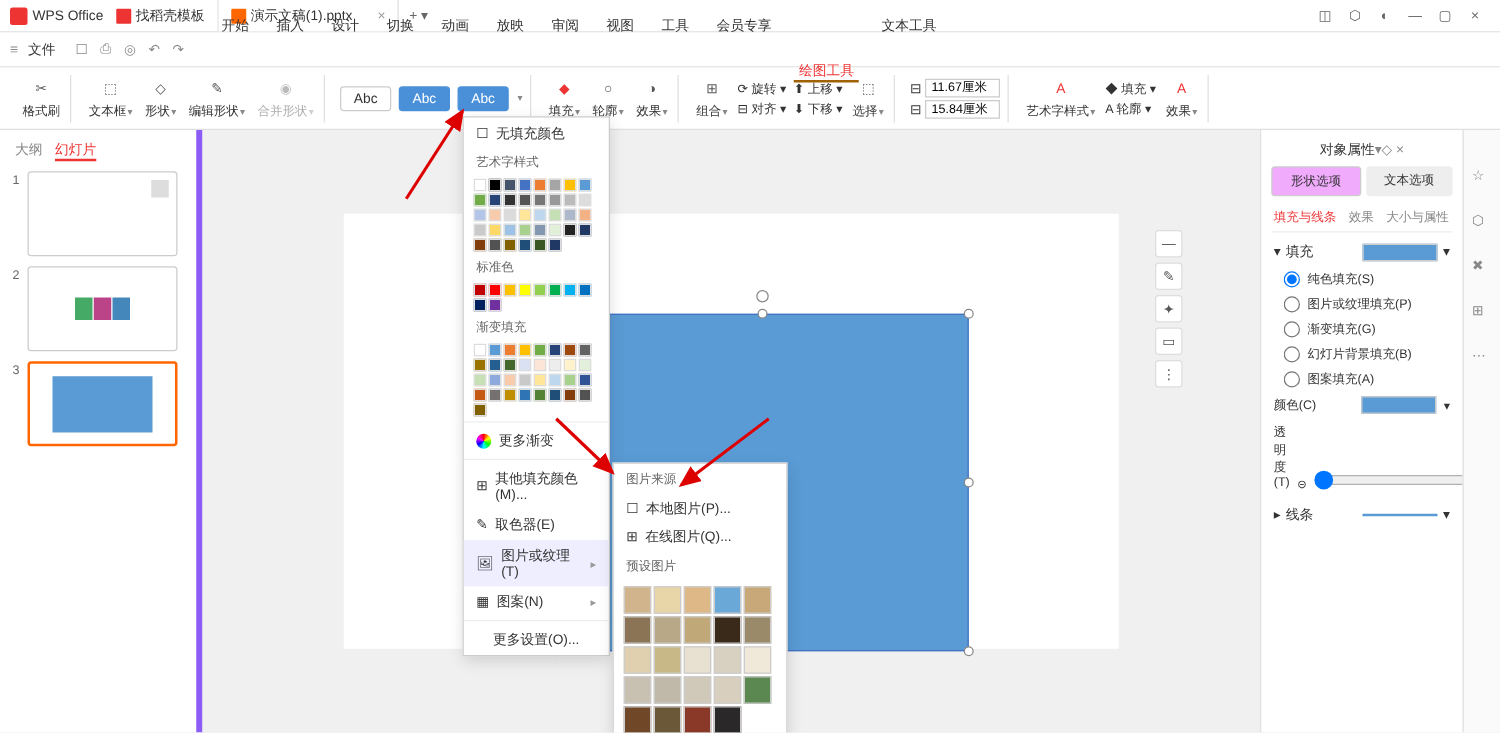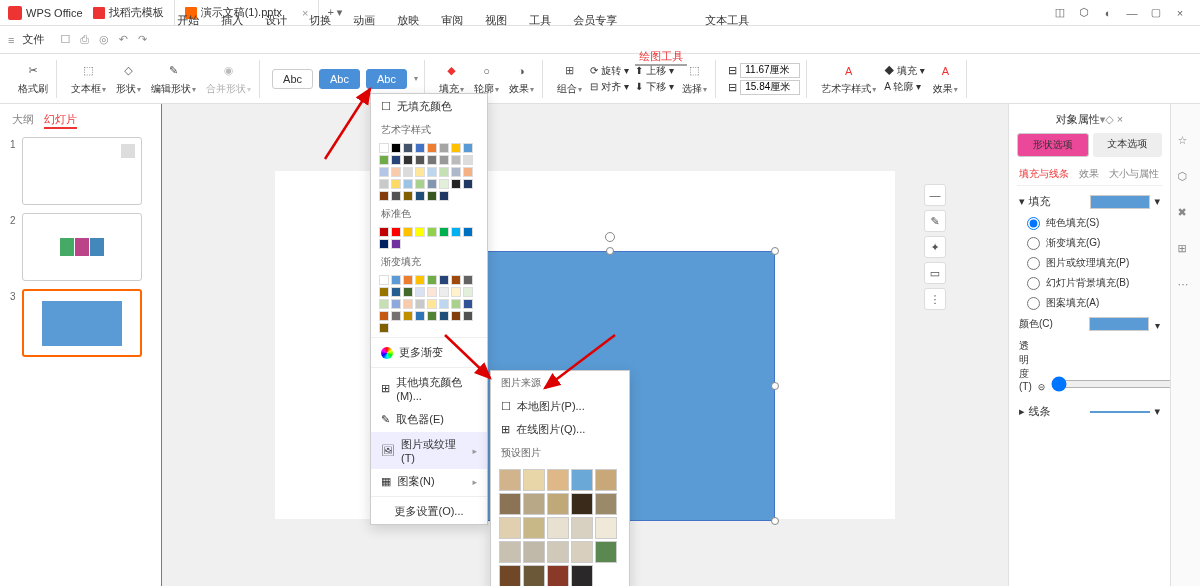--- a/index.html
+++ b/index.html
@@ -15,40 +15,40 @@
 .titlebar .add-tab { padding: 0 8px; color: #666; }
 .titlebar .spacer { flex: 1; }
 .titlebar .win-btn { width: 24px; text-align: center; color: #666; cursor: pointer; }
 
 
 .menubar { height: 28px; background: #fff; display: flex; align-items: center; padding: 0 8px; border-bottom: 1px solid #e0e0e0; }
 .menubar .file-btn { padding: 0 8px; }
 .menubar .qat { display: flex; gap: 10px; padding: 0 8px; color: #888; }
 .menubar .tabs { display: flex; gap: 14px; margin-left: 18px; }
 .menubar .tab { padding: 0 4px; cursor: pointer; }
-.menubar .tab.active { color: #e33; border-bottom: 2px solid #a3a3a3; margin-top: 36px; }
+.menubar .tab.active { color: #e33; border-bottom: 2px solid #a16207; margin-top: 36px; }
 .menubar .spacer { flex: 1; }
 .menubar .right { display: flex; align-items: center; gap: 10px; }
 .menubar .wps-ai { color: #5a7edc; font-weight: bold; }
 .menubar .share-btn { background: #f60; color: #fff; padding: 2px 8px; border-radius: 3px; }
 
 
 .ribbon { height: 50px; background: #fff; border-bottom: 1px solid #e0e0e0; display: flex; align-items: center; padding: 0 10px; gap: 6px; }
 .ribbon .group { display: flex; align-items: center; gap: 6px; padding: 0 6px; border-right: 1px solid #e0e0e0; height: 38px; }
 .ribbon .big-btn { display: flex; flex-direction: column; align-items: center; gap: 2px; cursor: pointer; padding: 0 2px; }
 .ribbon .big-btn .ico { width: 18px; height: 18px; display: flex; align-items: center; justify-content: center; color: #555; }
 .ribbon .big-btn .lbl { font-size: 10px; }
 .ribbon .abc-box { border: 1px solid #ccc; padding: 3px 10px; border-radius: 3px; cursor: pointer; }
 .ribbon .abc-box.blue { background: #4a90d9; color: #fff; border-color: #4a90d9; }
 .ribbon .drop { font-size: 8px; color: #888; margin-left: 1px; }
 .ribbon .size-input { border: 1px solid #ccc; padding: 1px 4px; width: 60px; font-size: 10px; }
 
 
 .main { display: flex; height: calc(100% - 104px); }
-.thumb-pane { width: 162px; background: #fff; border-right: 1px solid #8b5cf6; padding: 4px 0; }
+.thumb-pane { width: 162px; background: #fff; border-right: 5px solid #8b5cf6; padding: 4px 0; }
 .thumb-tabs { display: flex; gap: 10px; padding: 4px 12px; }
 .thumb-tabs .t { cursor: pointer; color: #888; }
 .thumb-tabs .t.active { color: #e33; border-bottom: 2px solid #e33; }
 .thumb { display: flex; align-items: flex-start; padding: 4px 10px; gap: 6px; }
 .thumb .num { font-size: 10px; color: #666; padding-top: 2px; }
 .thumb .slide { width: 120px; height: 68px; background: #fff; border: 1px solid #ccc; border-radius: 3px; display: flex; align-items: center; justify-content: center; position: relative; }
 .thumb .slide.selected { border: 2px solid #f60; }
 .thumb .slide .blue-rect { width: 80px; height: 45px; background: #5a9bd5; }
 .thumb .slide .imgs { display: flex; gap: 1px; }
 .thumb .slide .imgs div { width: 14px; height: 18px; background: #666; }
@@ -79,21 +79,21 @@
 .texture-menu .hdr { padding: 5px 10px; font-size: 10px; color: #666; }
 .texture-menu .item { padding: 4px 10px; display: flex; align-items: center; gap: 6px; cursor: pointer; }
 .texture-menu .previews { display: flex; flex-wrap: wrap; gap: 2px; padding: 4px 8px; }
 .texture-menu .previews .tx { width: 22px; height: 22px; border: 1px solid #ccc; cursor: pointer; }
 
 
 .prop-panel { width: 162px; background: #fff; border-left: 1px solid #e0e0e0; padding: 6px 8px; }
 .prop-panel .hdr { display: flex; align-items: center; justify-content: center; padding: 2px 0 6px; }
 .prop-panel .tabs2 { display: flex; gap: 4px; margin-bottom: 6px; }
 .prop-panel .tabs2 .t2 { flex: 1; text-align: center; padding: 4px; background: #eee; border-radius: 3px; cursor: pointer; font-size: 10px; }
-.prop-panel .tabs2 .t2.active { background: #ec4899; border: 1px solid #ccc; }
+.prop-panel .tabs2 .t2.active { background: #f0abfc; border: 1px solid #ccc; }
 .prop-panel .subtabs { display: flex; gap: 10px; font-size: 10px; padding: 4px 2px; border-bottom: 1px solid #eee; }
 .prop-panel .subtabs .st { cursor: pointer; color: #888; }
 .prop-panel .subtabs .st.active { color: #e33; }
 .prop-panel .sect-hdr { padding: 8px 2px 4px; display: flex; align-items: center; gap: 4px; }
 .prop-panel .radio { display: flex; align-items: center; gap: 6px; padding: 3px 10px; font-size: 10px; cursor: pointer; }
 .prop-panel .radio input { margin: 0; }
 .prop-panel .row { display: flex; align-items: flex-end; gap: 6px; padding: 4px 2px; font-size: 10px; }
 .prop-panel .color-sw { width: 60px; height: 14px; background: #5a9bd5; border: 1px solid #ccc; }
 .prop-panel .slider { flex: 1; }
 .prop-panel .num-in { width: 28px; border: 1px solid #ccc; padding: 1px 2px; font-size: 10px; text-align: center; }
@@ -320,25 +320,25 @@
         <span>填充</span>
       <div class="color-sw" style="margin-left:auto"></div>
         <span class="drop">▾</span>
     </div>
     <label class="radio">
         <input type="radio" name="fill" checked="" style="">
         <span>纯色填充(S)</span>
       </label>
     <label class="radio">
         <input type="radio" name="fill" style="">
-        <span>渐变填充(G)</span>
+        <span>图片或纹理填充(P)</span>
       </label>
     <label class="radio">
         <input type="radio" name="fill" style="">
-        <span>图片或纹理填充(P)</span>
+        <span>渐变填充(G)</span>
       </label>
     <label class="radio">
         <input type="radio" name="fill" style="">
         <span>幻灯片背景填充(B)</span>
       </label>
     <label class="radio">
         <input type="radio" name="fill" style="">
         <span>图案填充(A)</span>
       </label>
     <div class="row">

